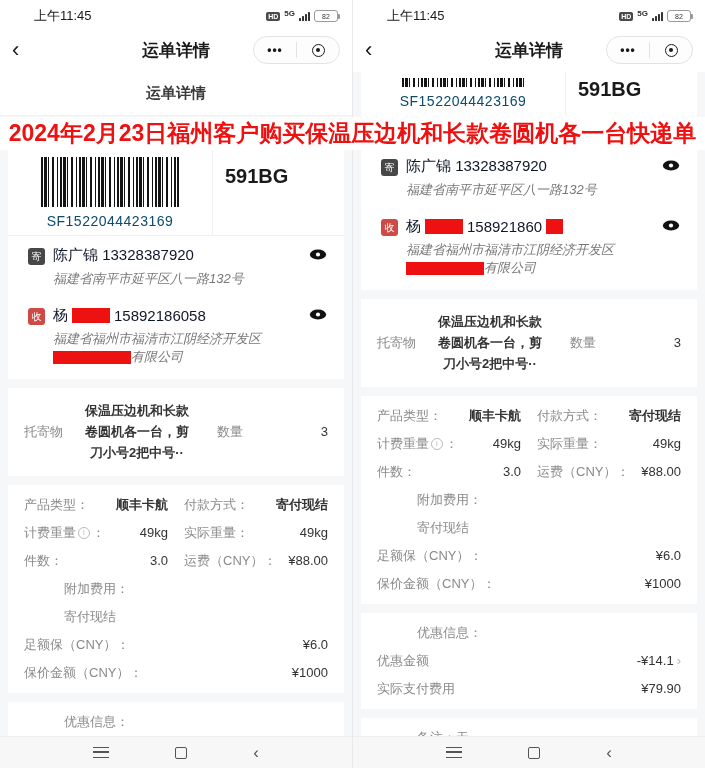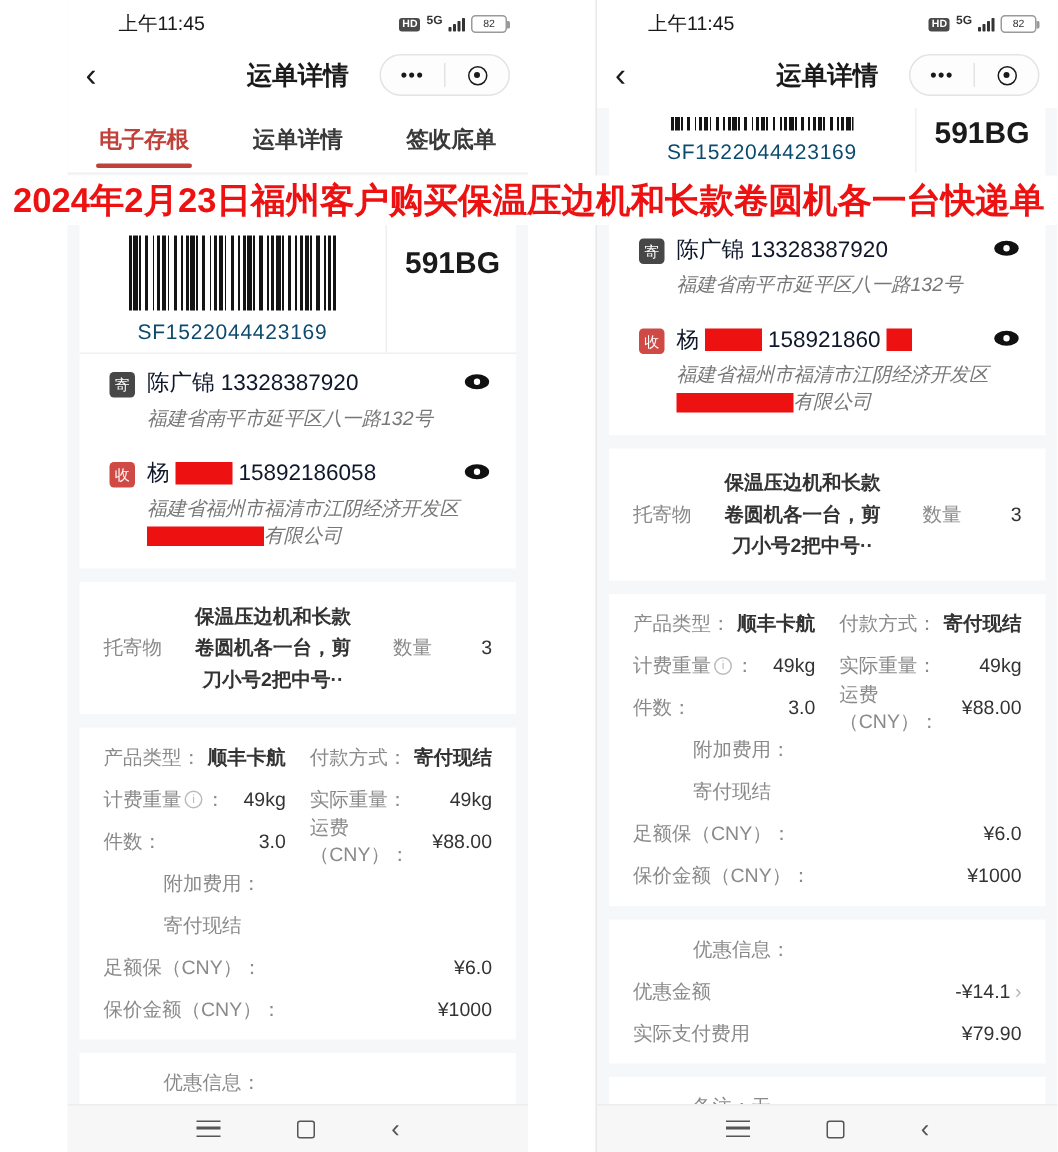--- a/index.html
+++ b/index.html
@@ -1,19 +1,19 @@
 <!DOCTYPE html>
 <html><head>
 <meta charset="utf-8">
 <style>
   * { margin:0; padding:0; box-sizing:border-box; }
   html,body { width:705px; height:768px; overflow:hidden; background:#fff;
     font-family:"Liberation Sans","DejaVu Sans",sans-serif; }
   .stage { position:relative; width:705px; height:768px; display:flex; }
-  .phone { position:relative; width:352px; height:768px; background:#f6f7f8; overflow:hidden;margin-left:45px; }
+  .phone { position:relative; width:352px; height:768px; background:#f6f7f8; overflow:hidden; }
   .phone.right { width:353px; border-left:1px solid #e9e9e9; }
 
   
   .status-bar { height:28px; background:#fff; display:flex; align-items:center;
     justify-content:space-between; padding:4px 14px 0 34px; }
   .sb-time { font-size:13px; color:#1a1a1a; font-weight:500; }
   .sb-icons { display:flex; align-items:center; gap:4px; }
   .hd-badge { background:#4a4a4a; color:#fff; font-size:7px; font-weight:700;
     border-radius:2px; padding:1px 2px; line-height:1; }
   .net-label { font-size:8px; color:#333; font-weight:700; position:relative; top:-3px; }
@@ -155,23 +155,21 @@
       <span class="capsule">
         <span class="cap-more">•••</span>
         <span class="cap-div"></span>
         <span class="cap-target">
             <i></i>
           </span>
       </span>
     </div>
 
     <div class="tabs">
-      <span class="tab active">电子存根</span>
       <span class="tab">运单详情</span>
-      <span class="tab">签收底单</span>
     </div>
 
     <div class="gap-top-left"></div>
 
     <div class="content" style="padding:0 8px;">
 
       <div class="card">
         <div class="bc-row">
           <div class="bc-cell">
             <div class="barcode"></div>

